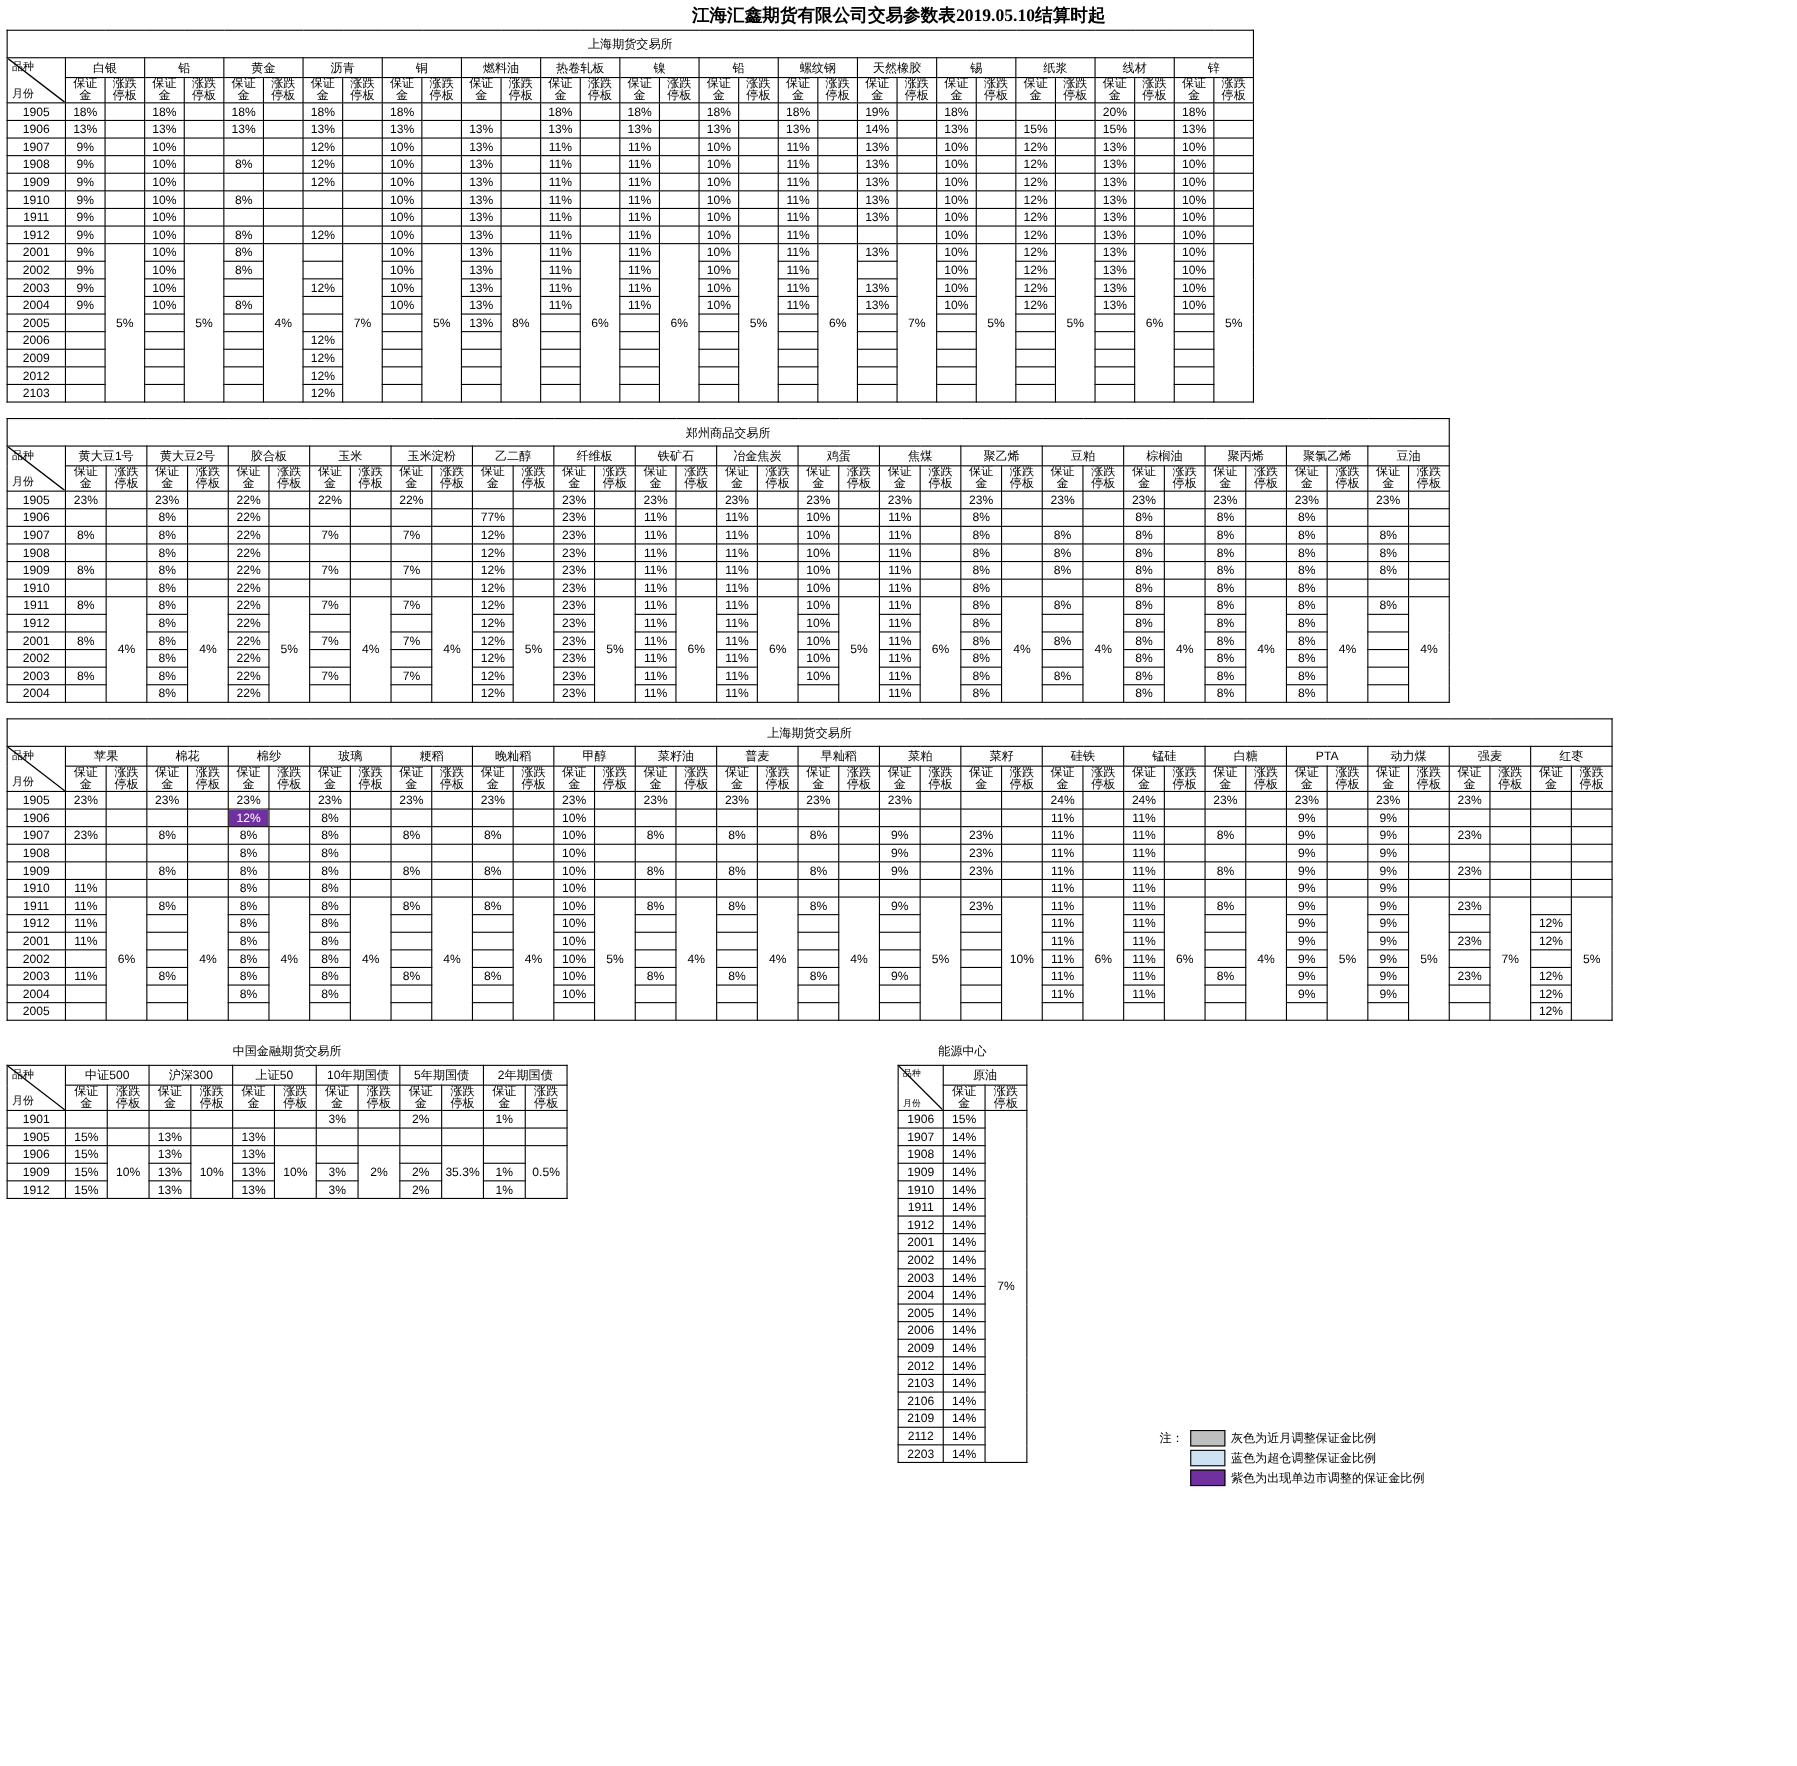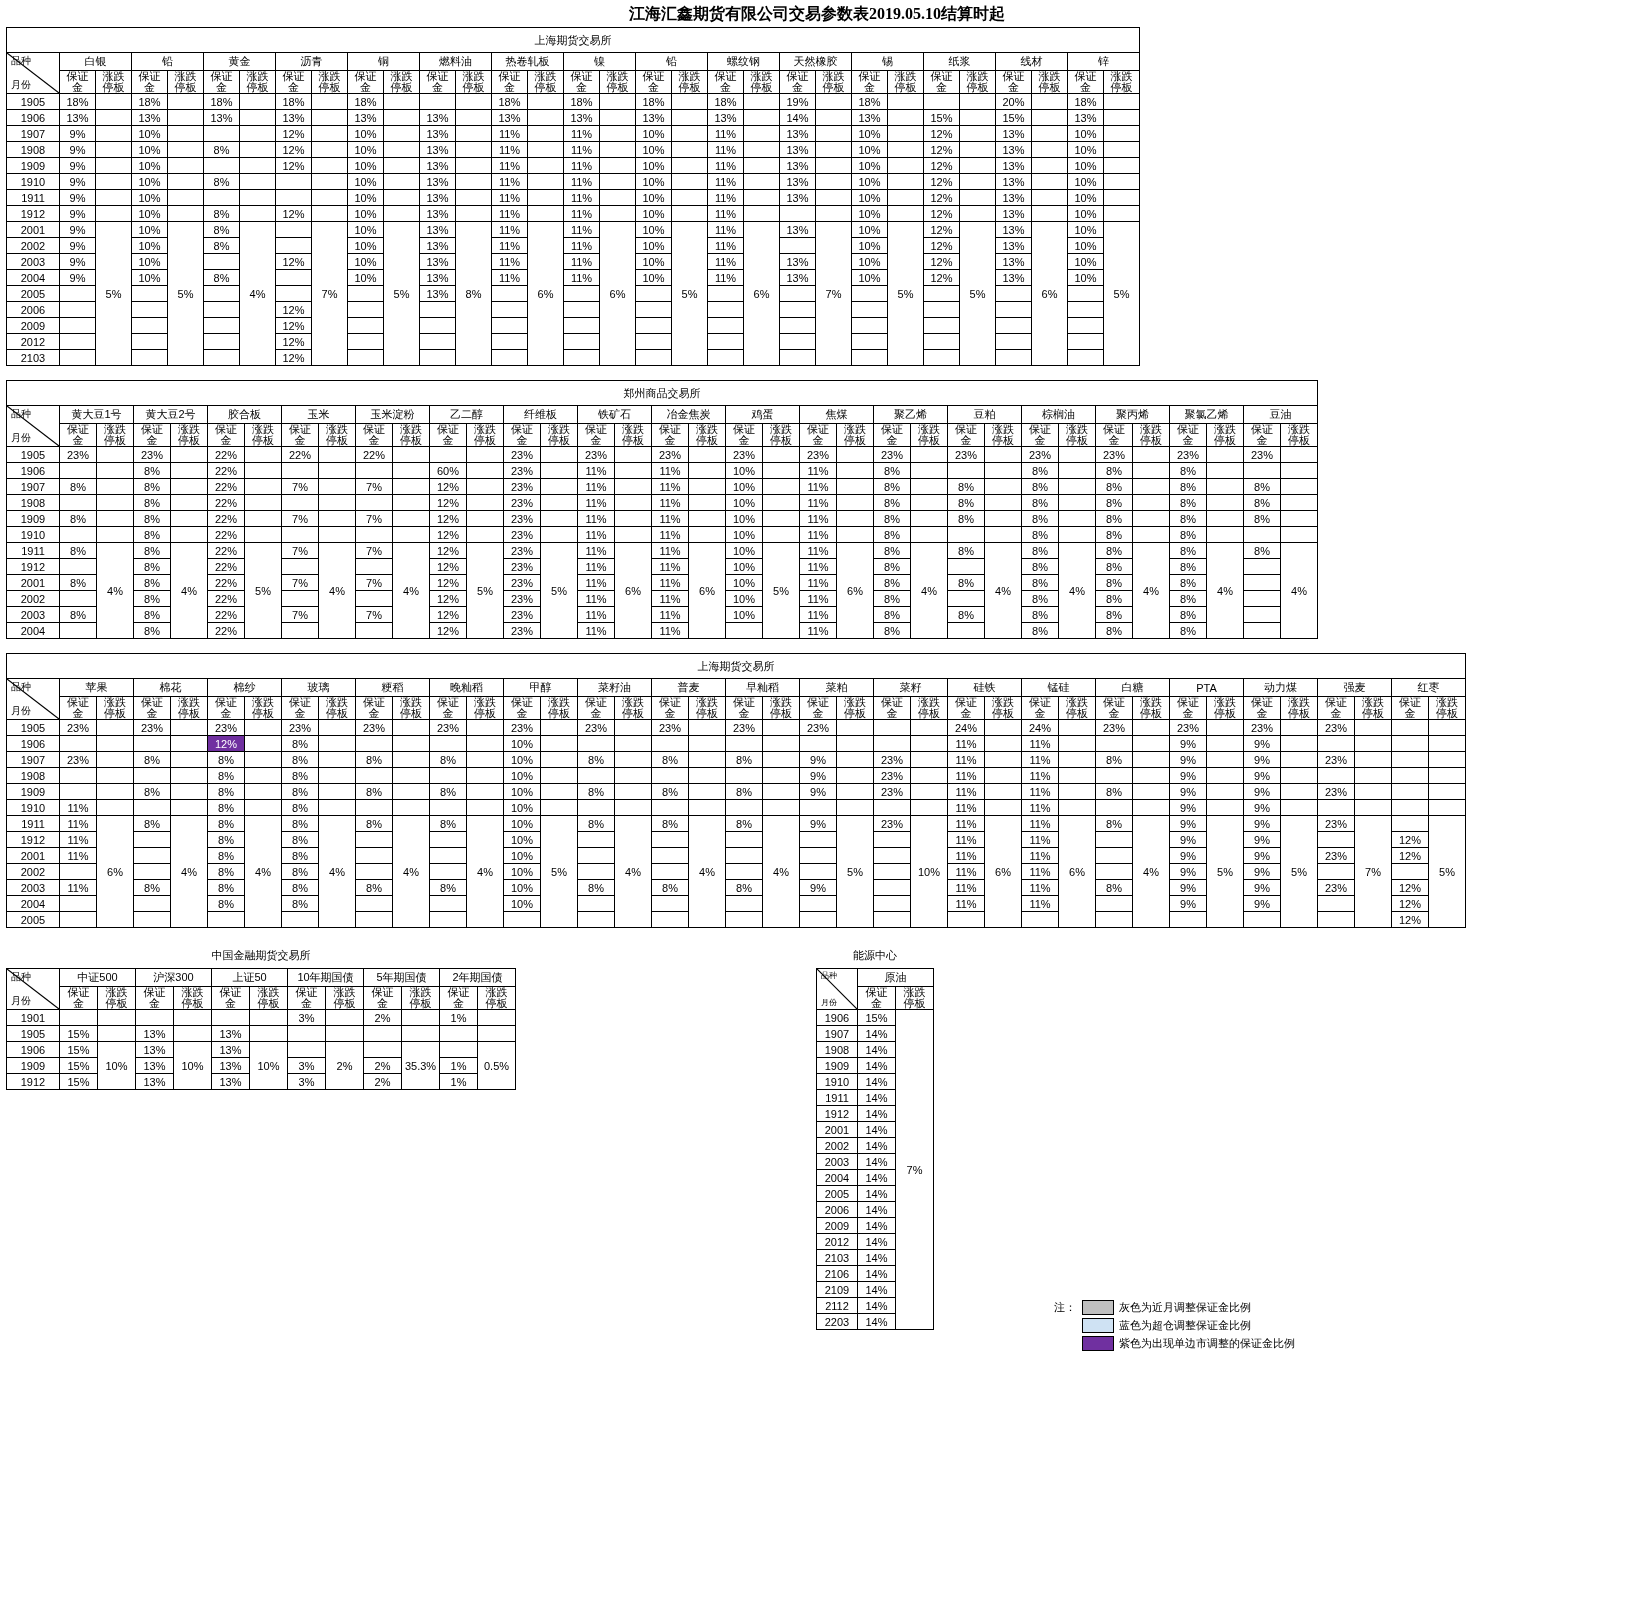--- a/index.html
+++ b/index.html
@@ -806,21 +806,21 @@
               <td class="margin-cell"></td>
               <td class="limit-cell"></td>
               <td class="margin-cell">8%</td>
               <td class="limit-cell"></td>
               <td class="margin-cell">22%</td>
               <td class="limit-cell"></td>
               <td class="margin-cell"></td>
               <td class="limit-cell"></td>
               <td class="margin-cell"></td>
               <td class="limit-cell"></td>
-              <td class="margin-cell">60%</td>
+              <td class="margin-cell">77%</td>
               <td class="limit-cell"></td>
               <td class="margin-cell">23%</td>
               <td class="limit-cell"></td>
               <td class="margin-cell">11%</td>
               <td class="limit-cell"></td>
               <td class="margin-cell">11%</td>
               <td class="limit-cell"></td>
               <td class="margin-cell">10%</td>
               <td class="limit-cell"></td>
               <td class="margin-cell">11%</td>

